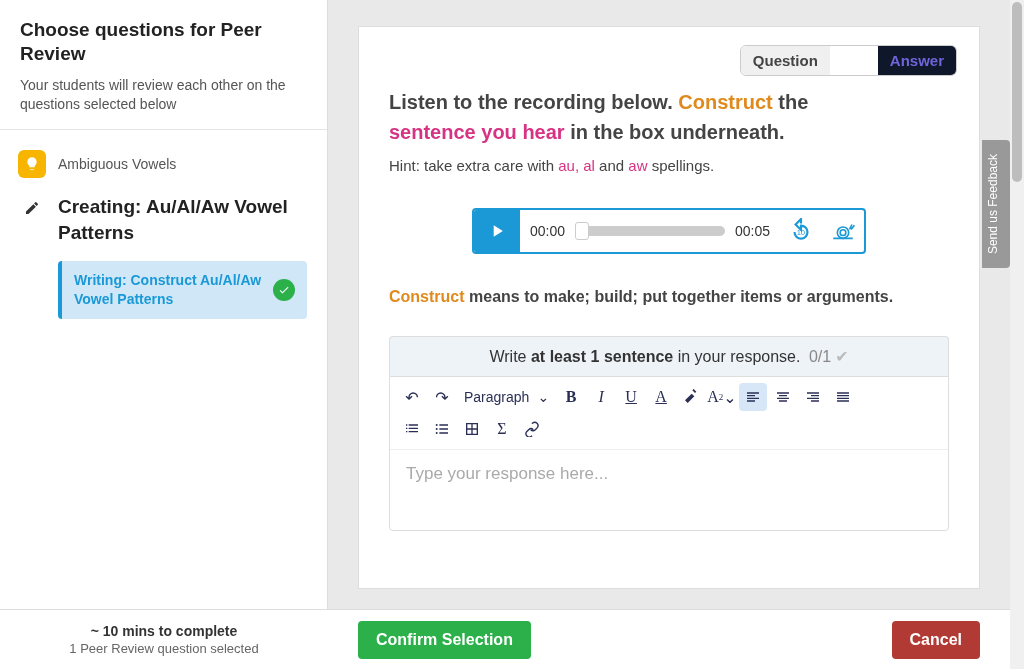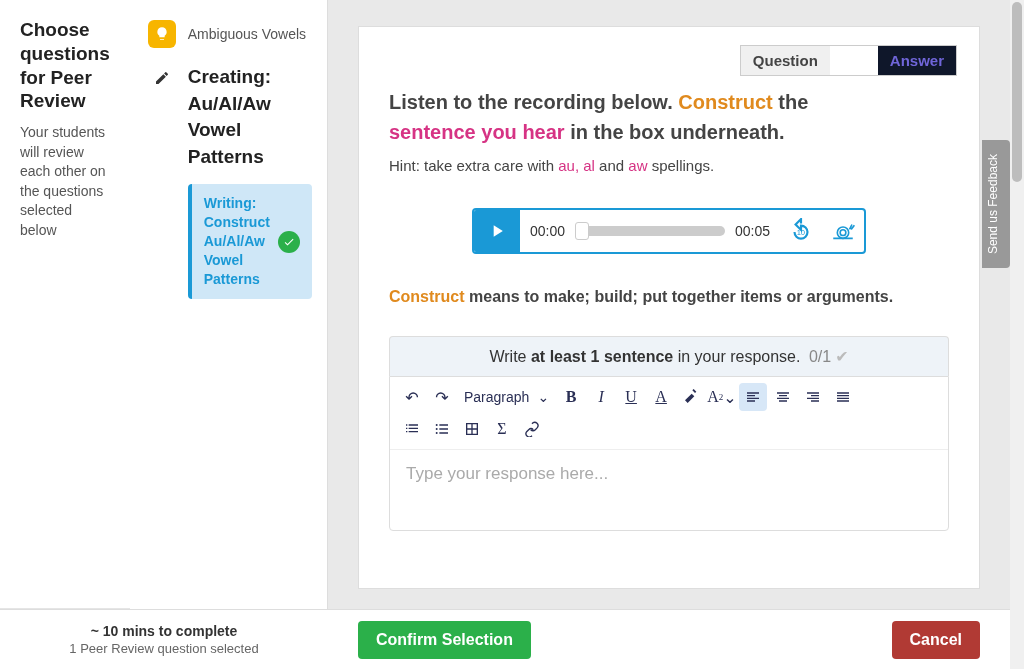--- a/index.html
+++ b/index.html
@@ -22,21 +22,21 @@
       flex: 1;
       display: flex;
       overflow: hidden;
     }
     
     .sidebar {
       width: 328px;
       background: #fff;
       border-right: 1px solid #ddd;
       display: flex;
-      flex-direction: row;
+      flex-direction: column;
     }
     .sidebar-header {
       padding: 18px 20px 14px;
       border-bottom: 1px solid #e5e5e5;
     }
     .sidebar-title {
       font-size: 19px;
       font-weight: 700;
       color: #222;
       line-height: 1.25;
@@ -120,21 +120,21 @@
       padding: 24px 30px;
       height: 100%;
       position: relative;
     }
     .qa-toggle {
       position: absolute;
       top: 18px;
       right: 22px;
       display:flex;
       border: 1px solid #ccc;
-      border-radius: 0;
+      border-radius: 6px;
       overflow: hidden;
       align-items: flex-end;
     }
     .qa-toggle div {
       padding: 6px 12px;
       font-size: 15px;
       font-weight: 600;
       cursor: pointer;
     }
     .qa-q { background:#f0f0f0; color:#444; }

